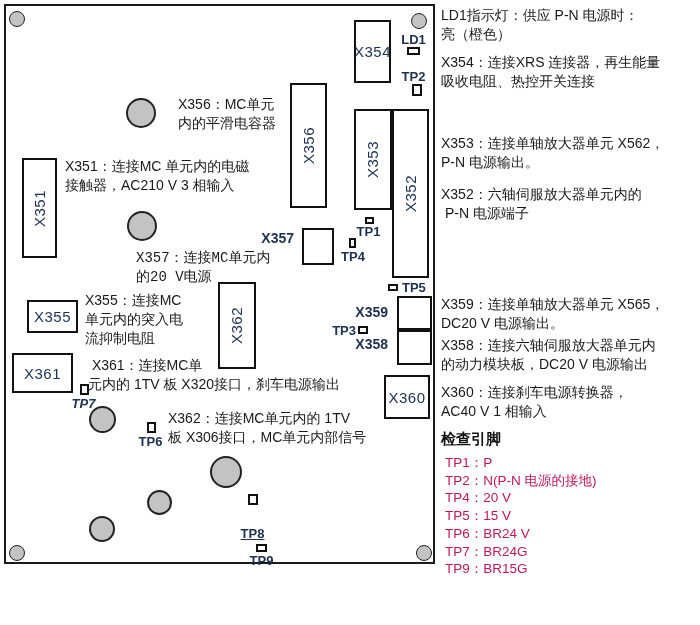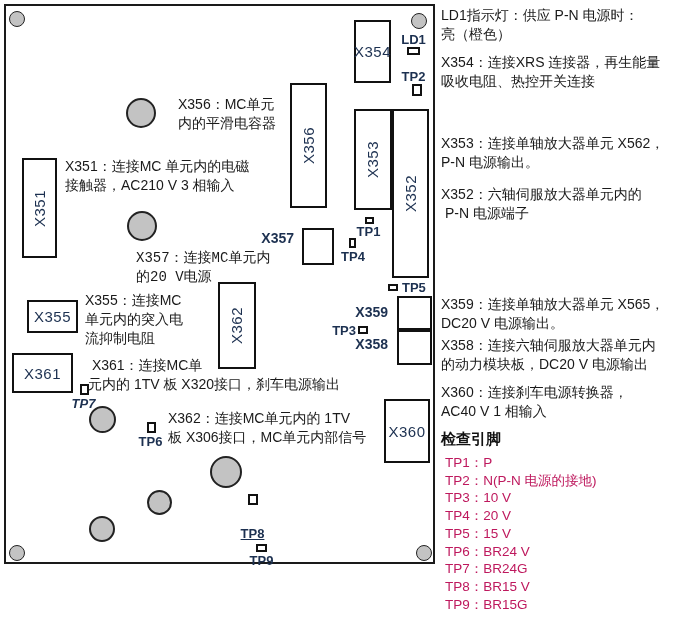--- a/index.html
+++ b/index.html
@@ -91,21 +91,21 @@
     <span class="clabel">X355</span>
   </div>
   <div class="abs conn" style="left:12px;top:353px;width:61px;height:40px;">
     <span class="clabel">X361</span>
   </div>
   <div class="abs conn v" style="left:218px;top:282px;width:38px;height:87px;">
     <span class="clabel">X362</span>
   </div>
   <div class="abs conn" style="left:397px;top:296px;width:35px;height:34px;"></div>
   <div class="abs conn" style="left:397px;top:330px;width:35px;height:35px;"></div>
-  <div class="abs conn" style="left:384px;top:375px;width:46px;height:64px;margin-top:24px;">
+  <div class="abs conn" style="left:384px;top:375px;width:46px;height:44px;">
     <span class="clabel">X360</span>
   </div>
 
   <div class="abs ext-label right" style="left:248px;top:230px;width:46px;">X357</div>
   <div class="abs ext-label right" style="left:350px;top:304px;width:38px;">X359</div>
   <div class="abs ext-label right" style="left:350px;top:336px;width:38px;">X358</div>
 
   <div class="abs tp-label center" style="left:399px;top:32px;width:29px;">LD1</div>
   <div class="abs tp-marker" style="left:407px;top:47px;width:13px;height:8px;"></div>
 
@@ -163,22 +163,20 @@
   <div class="abs snote" style="top:336px;">X358：连接六轴伺服放大器单元内
 的动力模块板，DC20 V 电源输出</div>
   <div class="abs snote" style="top:383px;">X360：连接刹车电源转换器，
 AC40 V 1 相输入</div>
 
   <div class="abs heading" style="left:441px;top:430px;">检查引脚</div>
 
   <div class="abs pins" style="left:445px;top:454px;width:250px;">
     <div>TP1：P</div>
     <div>TP2：N(P-N 电源的接地)</div>
-    <div>TP3：10 V</div>
     <div>TP4：20 V</div>
     <div>TP5：15 V</div>
     <div>TP6：BR24 V</div>
     <div>TP7：BR24G</div>
-    <div>TP8：BR15 V</div>
     <div>TP9：BR15G</div>
   </div>
 
 </div>
 
 </body></html>

